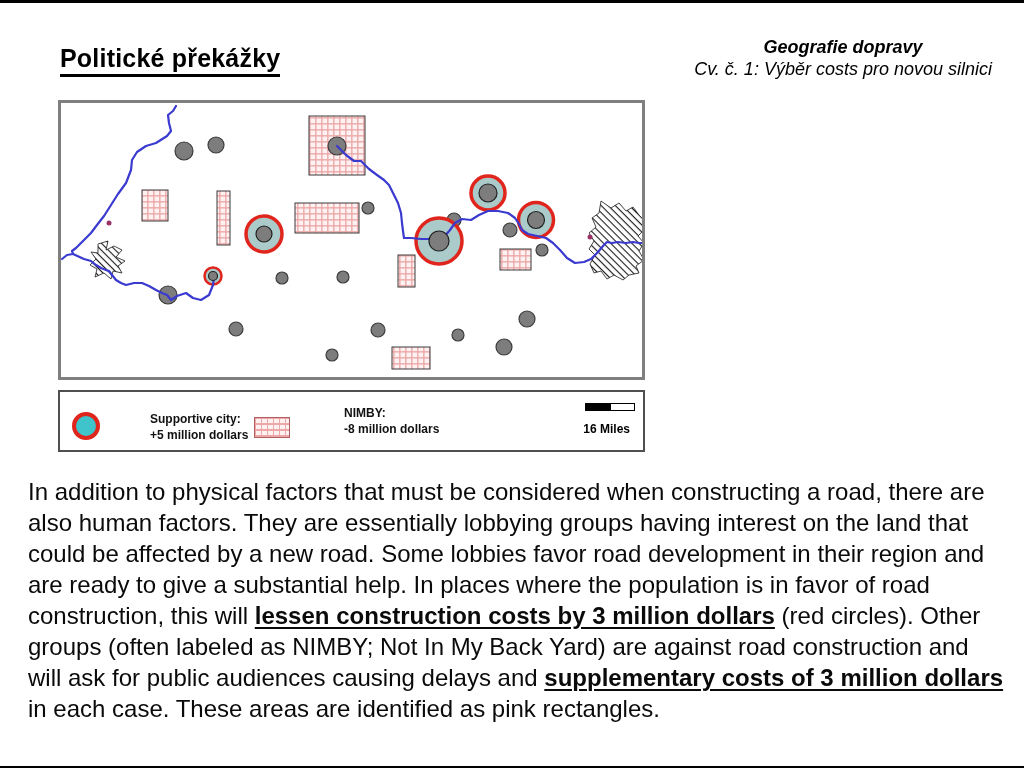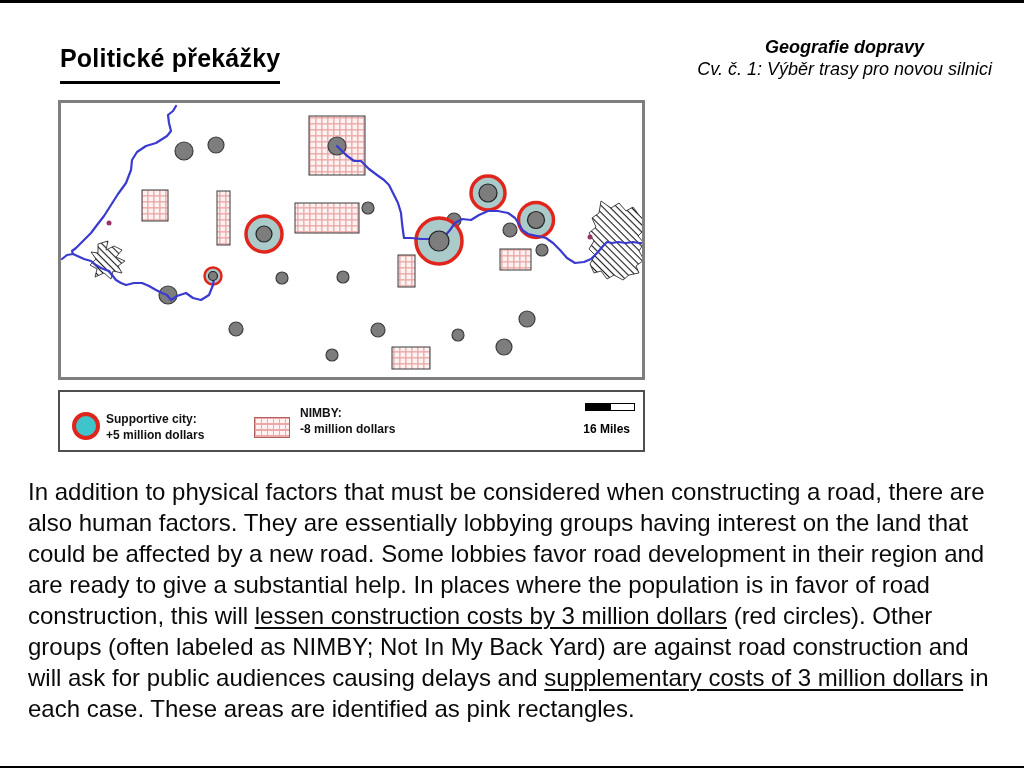--- a/index.html
+++ b/index.html
@@ -3,61 +3,61 @@
 <meta charset="utf-8">
 <style>
   html,body{margin:0;padding:0;}
   body{width:1024px;height:768px;background:#fff;position:relative;overflow:hidden;
        font-family:"Liberation Sans","DejaVu Sans",sans-serif;color:#000;}
   .edge-bar{position:absolute;left:0;width:1024px;background:#000;}
   #bar-top{top:0;height:3px;}
   #bar-bottom{bottom:0;height:2px;}
 
   #slide-title{position:absolute;left:60px;top:44px;margin:0;font-size:25px;font-weight:bold;
-       border-bottom:3px solid #000;padding-bottom:8px;letter-spacing:.2px;}
+       border-bottom:3px solid #000;padding-bottom:1px;letter-spacing:.2px;}
   #course-header{position:absolute;right:32px;top:36px;text-align:center;font-size:18px;line-height:22px;}
   #course-name{font-weight:bold;font-style:italic;}
   #exercise-name{font-style:italic;}
 
   #map-box{position:absolute;left:58px;top:100px;width:581px;height:274px;
        border:3px solid #7f7f7f;background:#fff;}
   #map-box svg{display:block;width:581px;height:274px;}
 
   #legend-box{position:absolute;left:58px;top:390px;width:583px;height:58px;
        border:2px solid #4f4f4f;background:#fff;}
   #legend-supportive-symbol{position:absolute;left:12px;top:20px;width:28px;height:28px;
        border-radius:50%;border:4px solid #e0251c;background:#3fc4cb;box-sizing:border-box;}
-  .legend-label{position:absolute;font-size:12px;font-weight:bold;line-height:16px;color:#111;}
+  .legend-label{position:absolute;font-size:12px;font-weight:bold;line-height:16px;color:#111;margin-left:44px;}
   #supportive-label{left:46px;top:19px;}
   #nimby-label{left:240px;top:13px;}
   .gingham{background-color:#fdf1f1;
        background-image:repeating-linear-gradient(0deg,#eda7a7 0 1.5px,transparent 1.5px 6px),
                         repeating-linear-gradient(90deg,#eda7a7 0 1.5px,transparent 1.5px 6px);}
   #legend-nimby-symbol{position:absolute;left:194px;top:25px;width:36px;height:21px;
        border:1px solid #b06060;box-sizing:border-box;}
   #scale-bar{position:absolute;left:525px;top:11px;width:50px;height:8px;display:flex;}
   #scale-bar .sb-black{width:25px;height:8px;background:#000;}
   #scale-bar .sb-white{width:25px;height:8px;background:#fff;border:1px solid #000;box-sizing:border-box;}
   #scale-label{position:absolute;right:13px;top:30px;font-size:12px;font-weight:bold;}
 
   #body-paragraph{position:absolute;left:28px;top:476px;width:980px;margin:0;
        font-size:24px;line-height:31px;color:#0a0a0a;}
-  #body-paragraph .em{font-weight:normal;text-decoration:underline;text-decoration-thickness:2px;text-underline-offset:3px;}
+  #body-paragraph .em{font-weight:bold;text-decoration:underline;text-decoration-thickness:2px;text-underline-offset:3px;}
 </style>
 </head>
 <body>
 
 <div class="edge-bar" id="bar-top"></div>
 <div class="edge-bar" id="bar-bottom"></div>
 
 <h1 id="slide-title">Politické překážky</h1>
 
 <div id="course-header">
   <div id="course-name">Geografie dopravy</div>
-  <div id="exercise-name">Cv. č. 1: Výběr trasy pro novou silnici</div>
+  <div id="exercise-name">Cv. č. 1: Výběr costs pro novou silnici</div>
 </div>
 
 <div id="map-box">
   <svg id="mapsvg" viewBox="0 0 581 274">
     <defs>
       <pattern id="gingham" width="6" height="6" patternUnits="userSpaceOnUse">
         <rect width="6" height="6" fill="#fdf1f1"></rect>
         <rect x="0" y="2" width="6" height="1.6" fill="#eda7a7" opacity="0.85"></rect>
         <rect x="2" y="0" width="1.6" height="6" fill="#eda7a7" opacity="0.85"></rect>
       </pattern>

